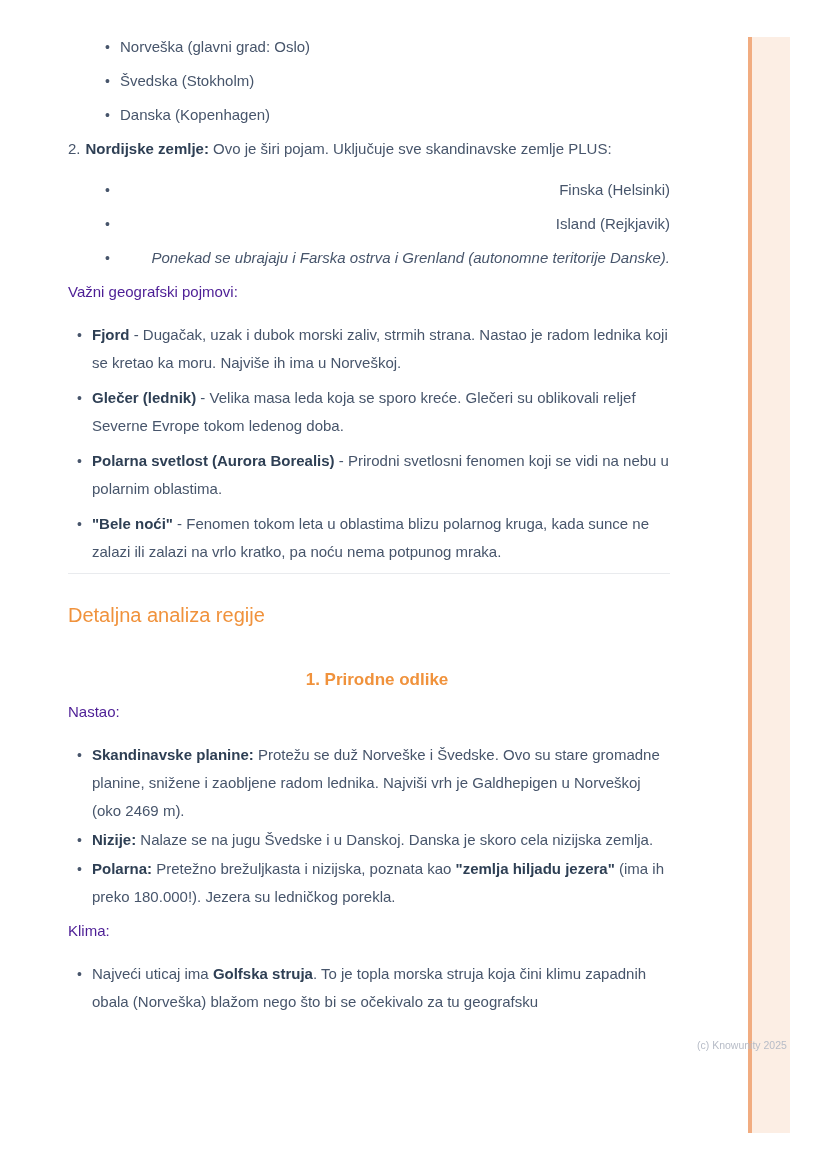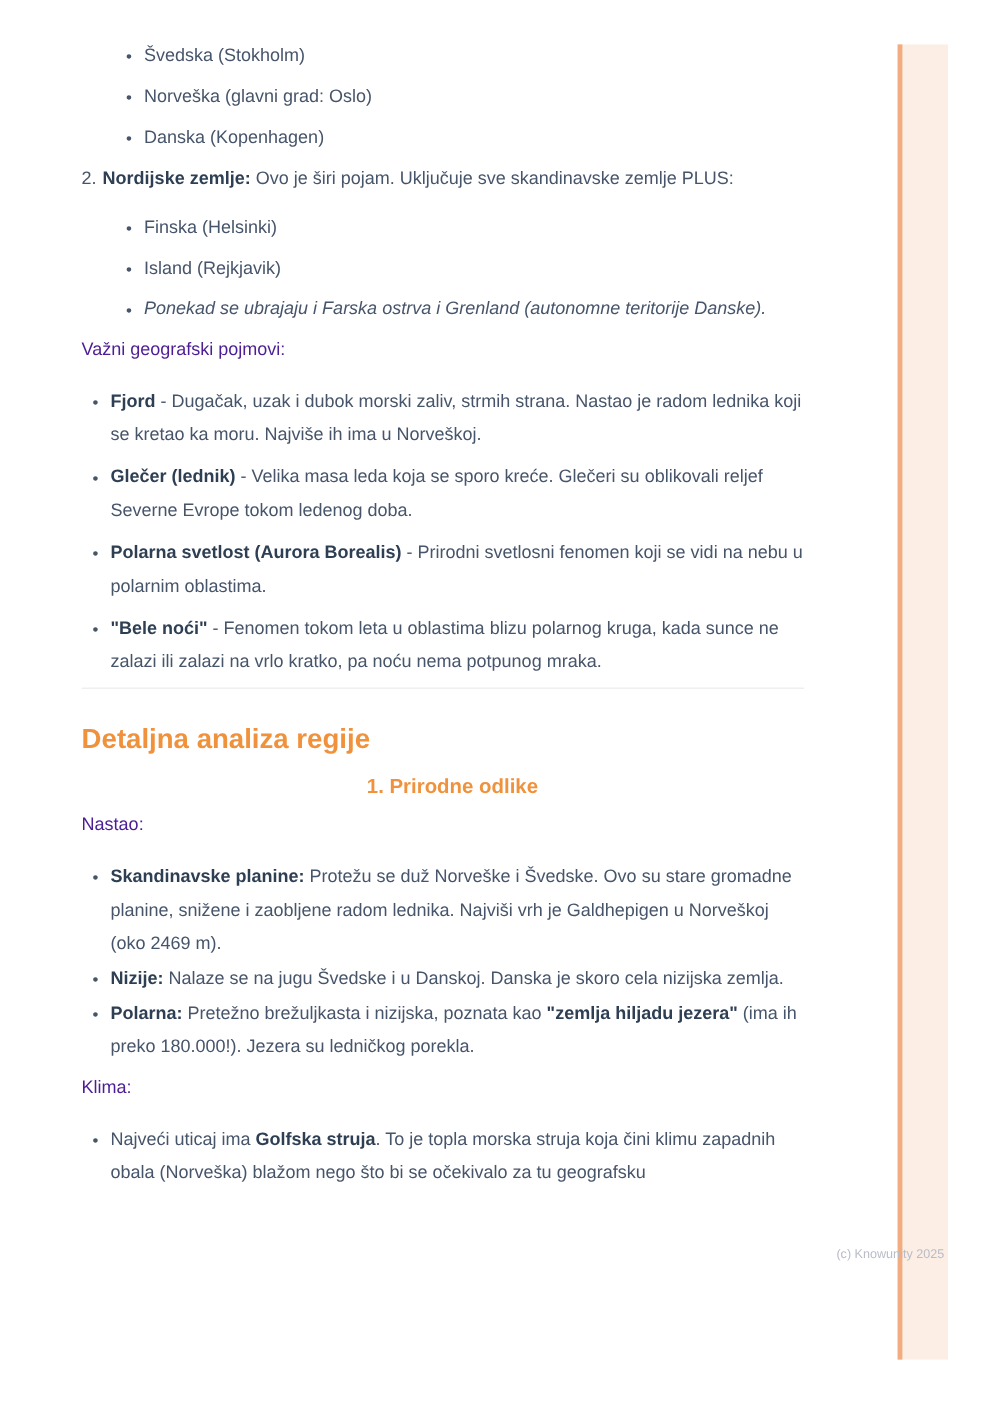--- a/index.html
+++ b/index.html
@@ -34,38 +34,38 @@
   em { }
 
   ul.blist { list-style: none; margin: 0 0 4px 0; padding: 0; }
   ul.blist li { position: relative; padding-left: 24px; margin-bottom: 6px; }
   ul.blist li::before {
     content: "\2022";
     position: absolute; left: 9px; top: 0;
     font-size: 14px;
   }
   ul.sub { margin-left: 28px; }
-  ul.sub.after-num { margin-top: -2px; }
+  ul.sub.after-num { margin-top: -2px; text-align: right; }
   ul.gap7 li { margin-bottom: 7px; }
   ul.tight li { margin-bottom: 1px; }
 
   p.numbered { margin: 4px 0 15px 0; }
   p.numbered .num { margin-right: 5px; }
   p.numbered .lead { font-weight: normal; }
 
   p.bold-heading { font-weight: normal; color: #4c1d95; margin: 6px 0 15px 0; }
 
   hr.divider {
     border: none; border-top: 1px solid #E9EBEE;
     margin: 0 0 26px 0; height: 0;
   }
 
   h2.h2 {
-    color: #F0923C; font-size: 23px; line-height: 30px;
-    font-weight: bold; margin: 0 0 14px 0;
+    color: #F0923C; font-size: 20px; line-height: 30px;
+    font-weight: normal; margin: 0 0 38px 0;
   }
   h3.h3 {
     color: #F0923C; font-size: 17px; line-height: 24px;
     font-weight: bold; margin: 0 0 6px 16px; text-align: center;
   }
 
   .watermark {
     position: absolute;
     left: 697px; top: 1038px;
     font-size: 10.5px; line-height: 14px;
@@ -77,22 +77,22 @@
 </head>
 <body>
 
 <div class="page">
 
   <div class="stripe"></div>
 
   <main class="content">
 
     <ul class="blist sub">
+        <li><span>Norveška (glavni grad: Oslo)</span></li>
         <li><span>Švedska (Stokholm)</span></li>
-        <li><span>Norveška (glavni grad: Oslo)</span></li>
         <li><span>Danska (Kopenhagen)</span></li>
       </ul>
 
     <p class="numbered"><span class="num">2.</span><span class="lead"><strong>Nordijske zemlje:</strong><span> Ovo je širi pojam. Uključuje sve skandinavske zemlje PLUS:</span></span></p>
 
     <ul class="blist sub after-num">
         <li><span>Finska (Helsinki)</span></li>
         <li><span>Island (Rejkjavik)</span></li>
         <li><em>Ponekad se ubrajaju i Farska ostrva i Grenland (autonomne teritorije Danske).</em></li>
       </ul>

